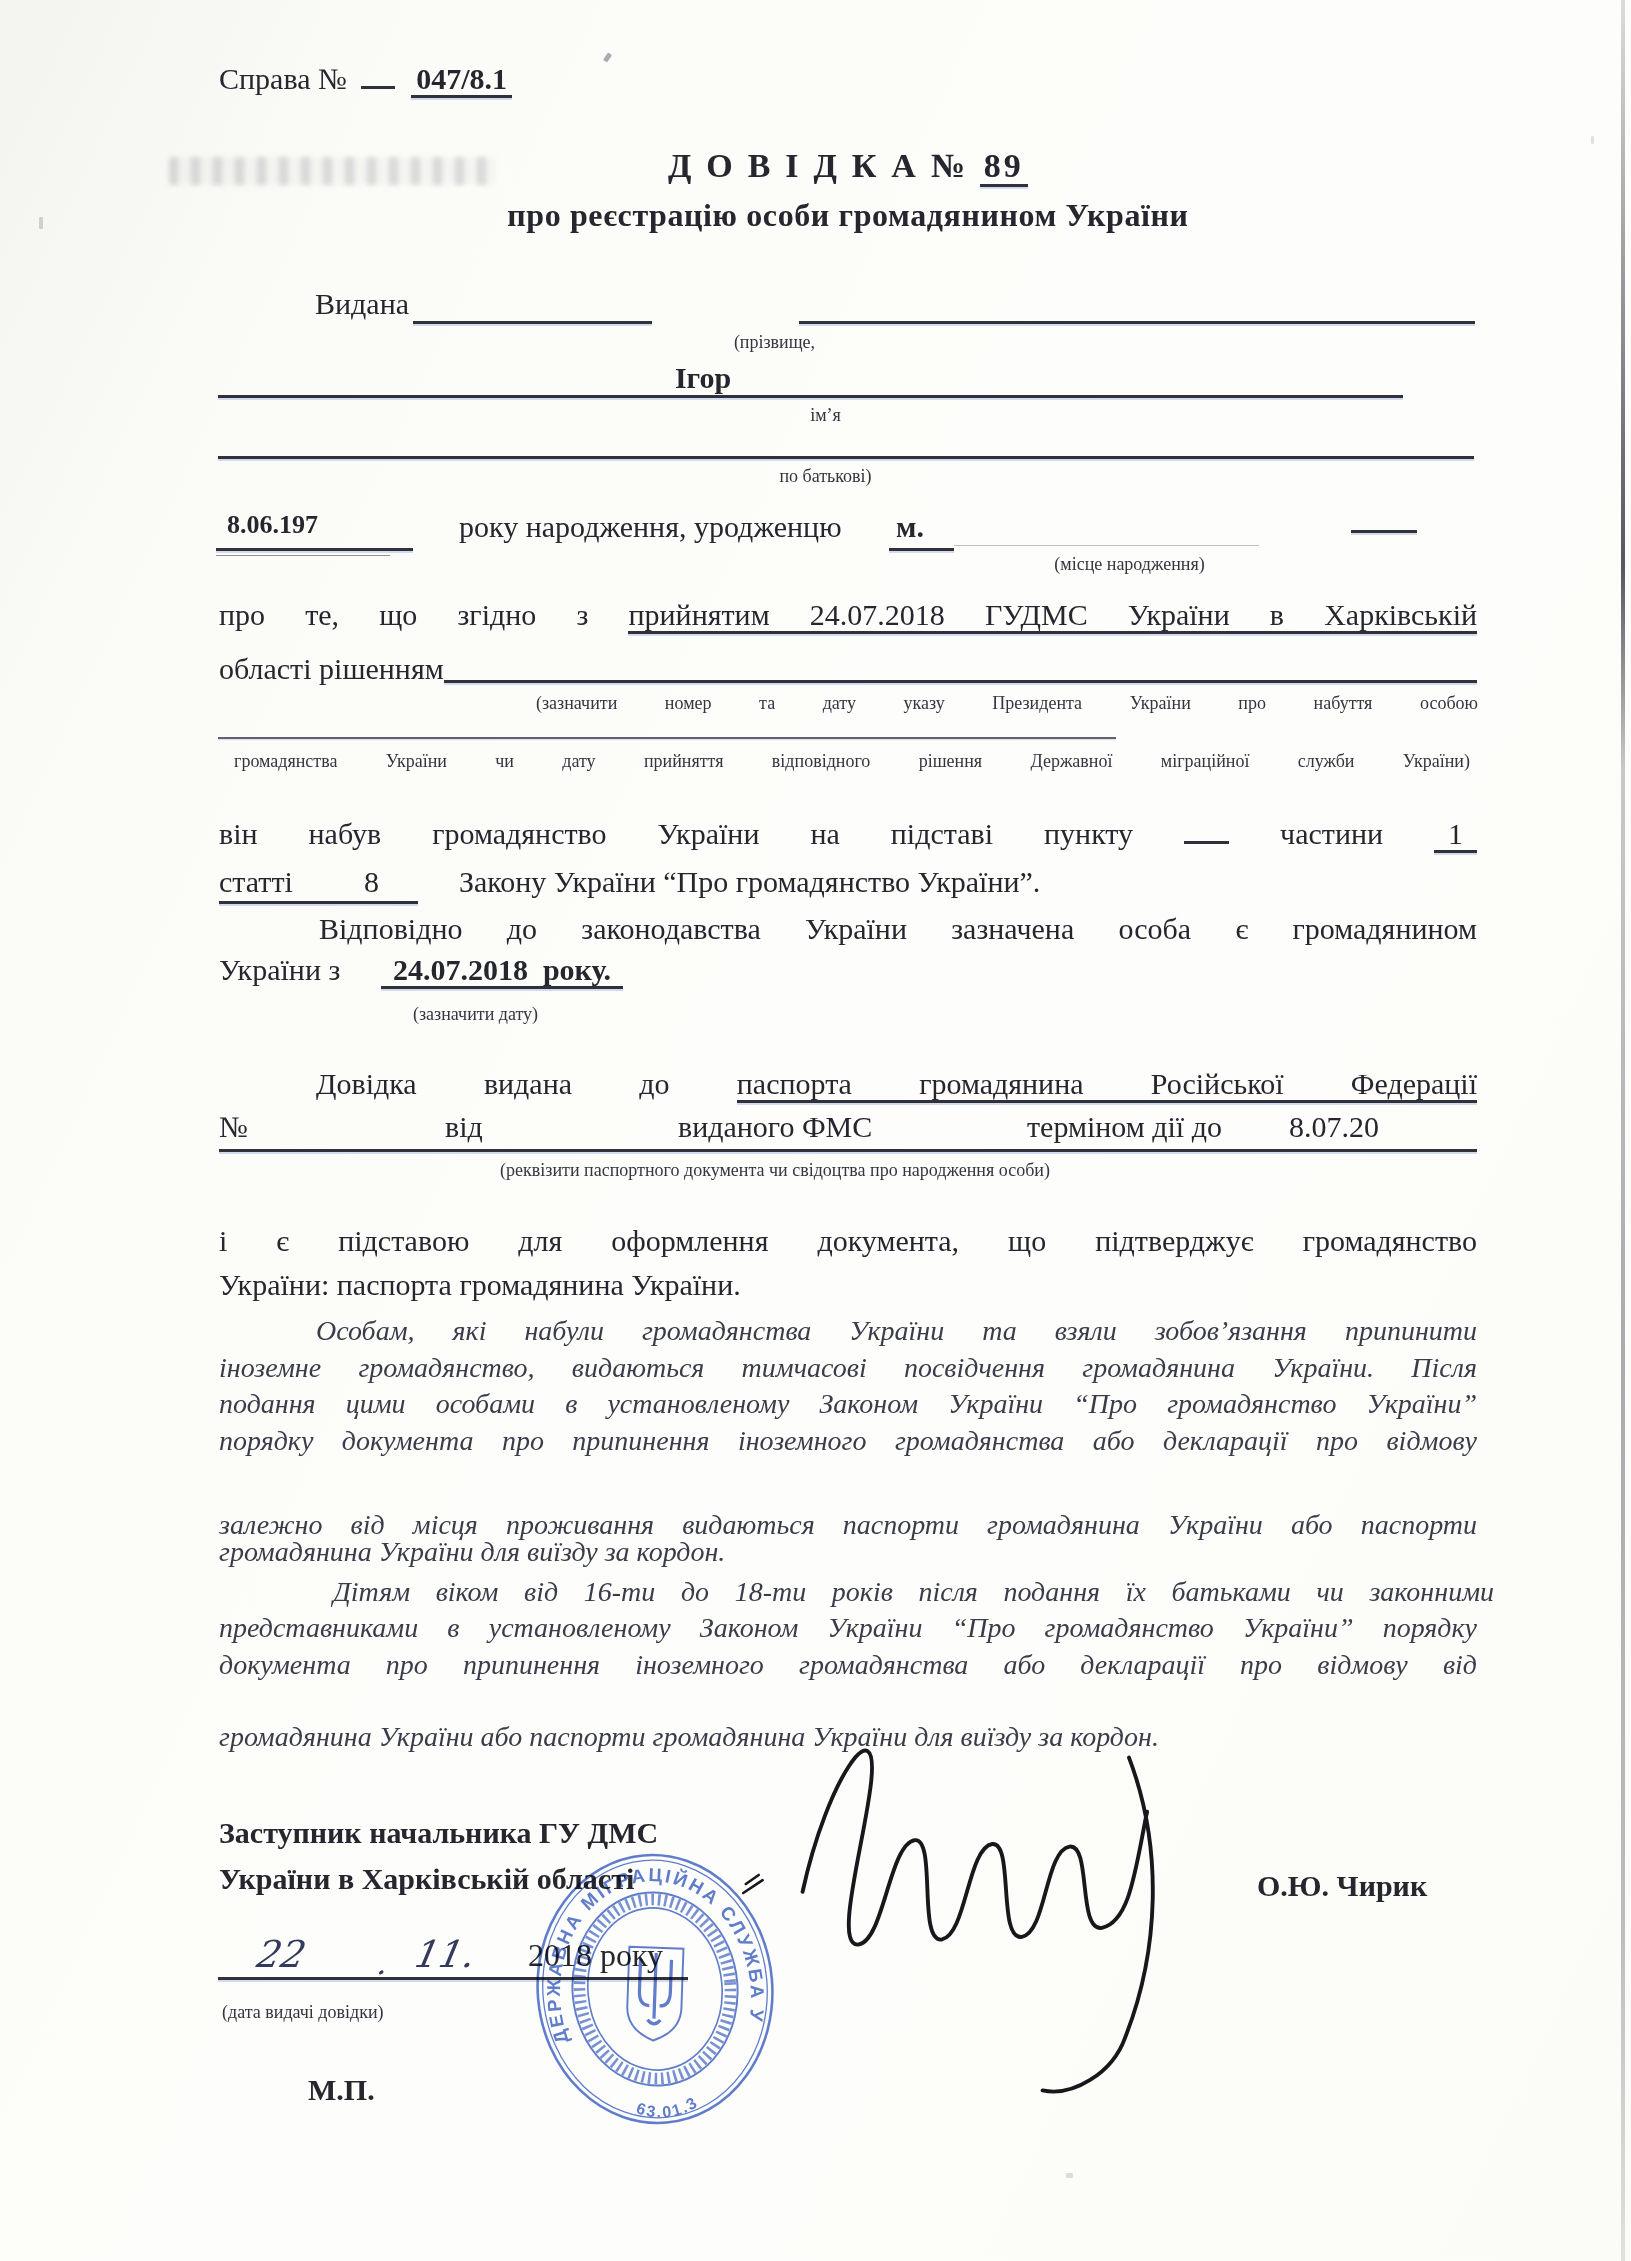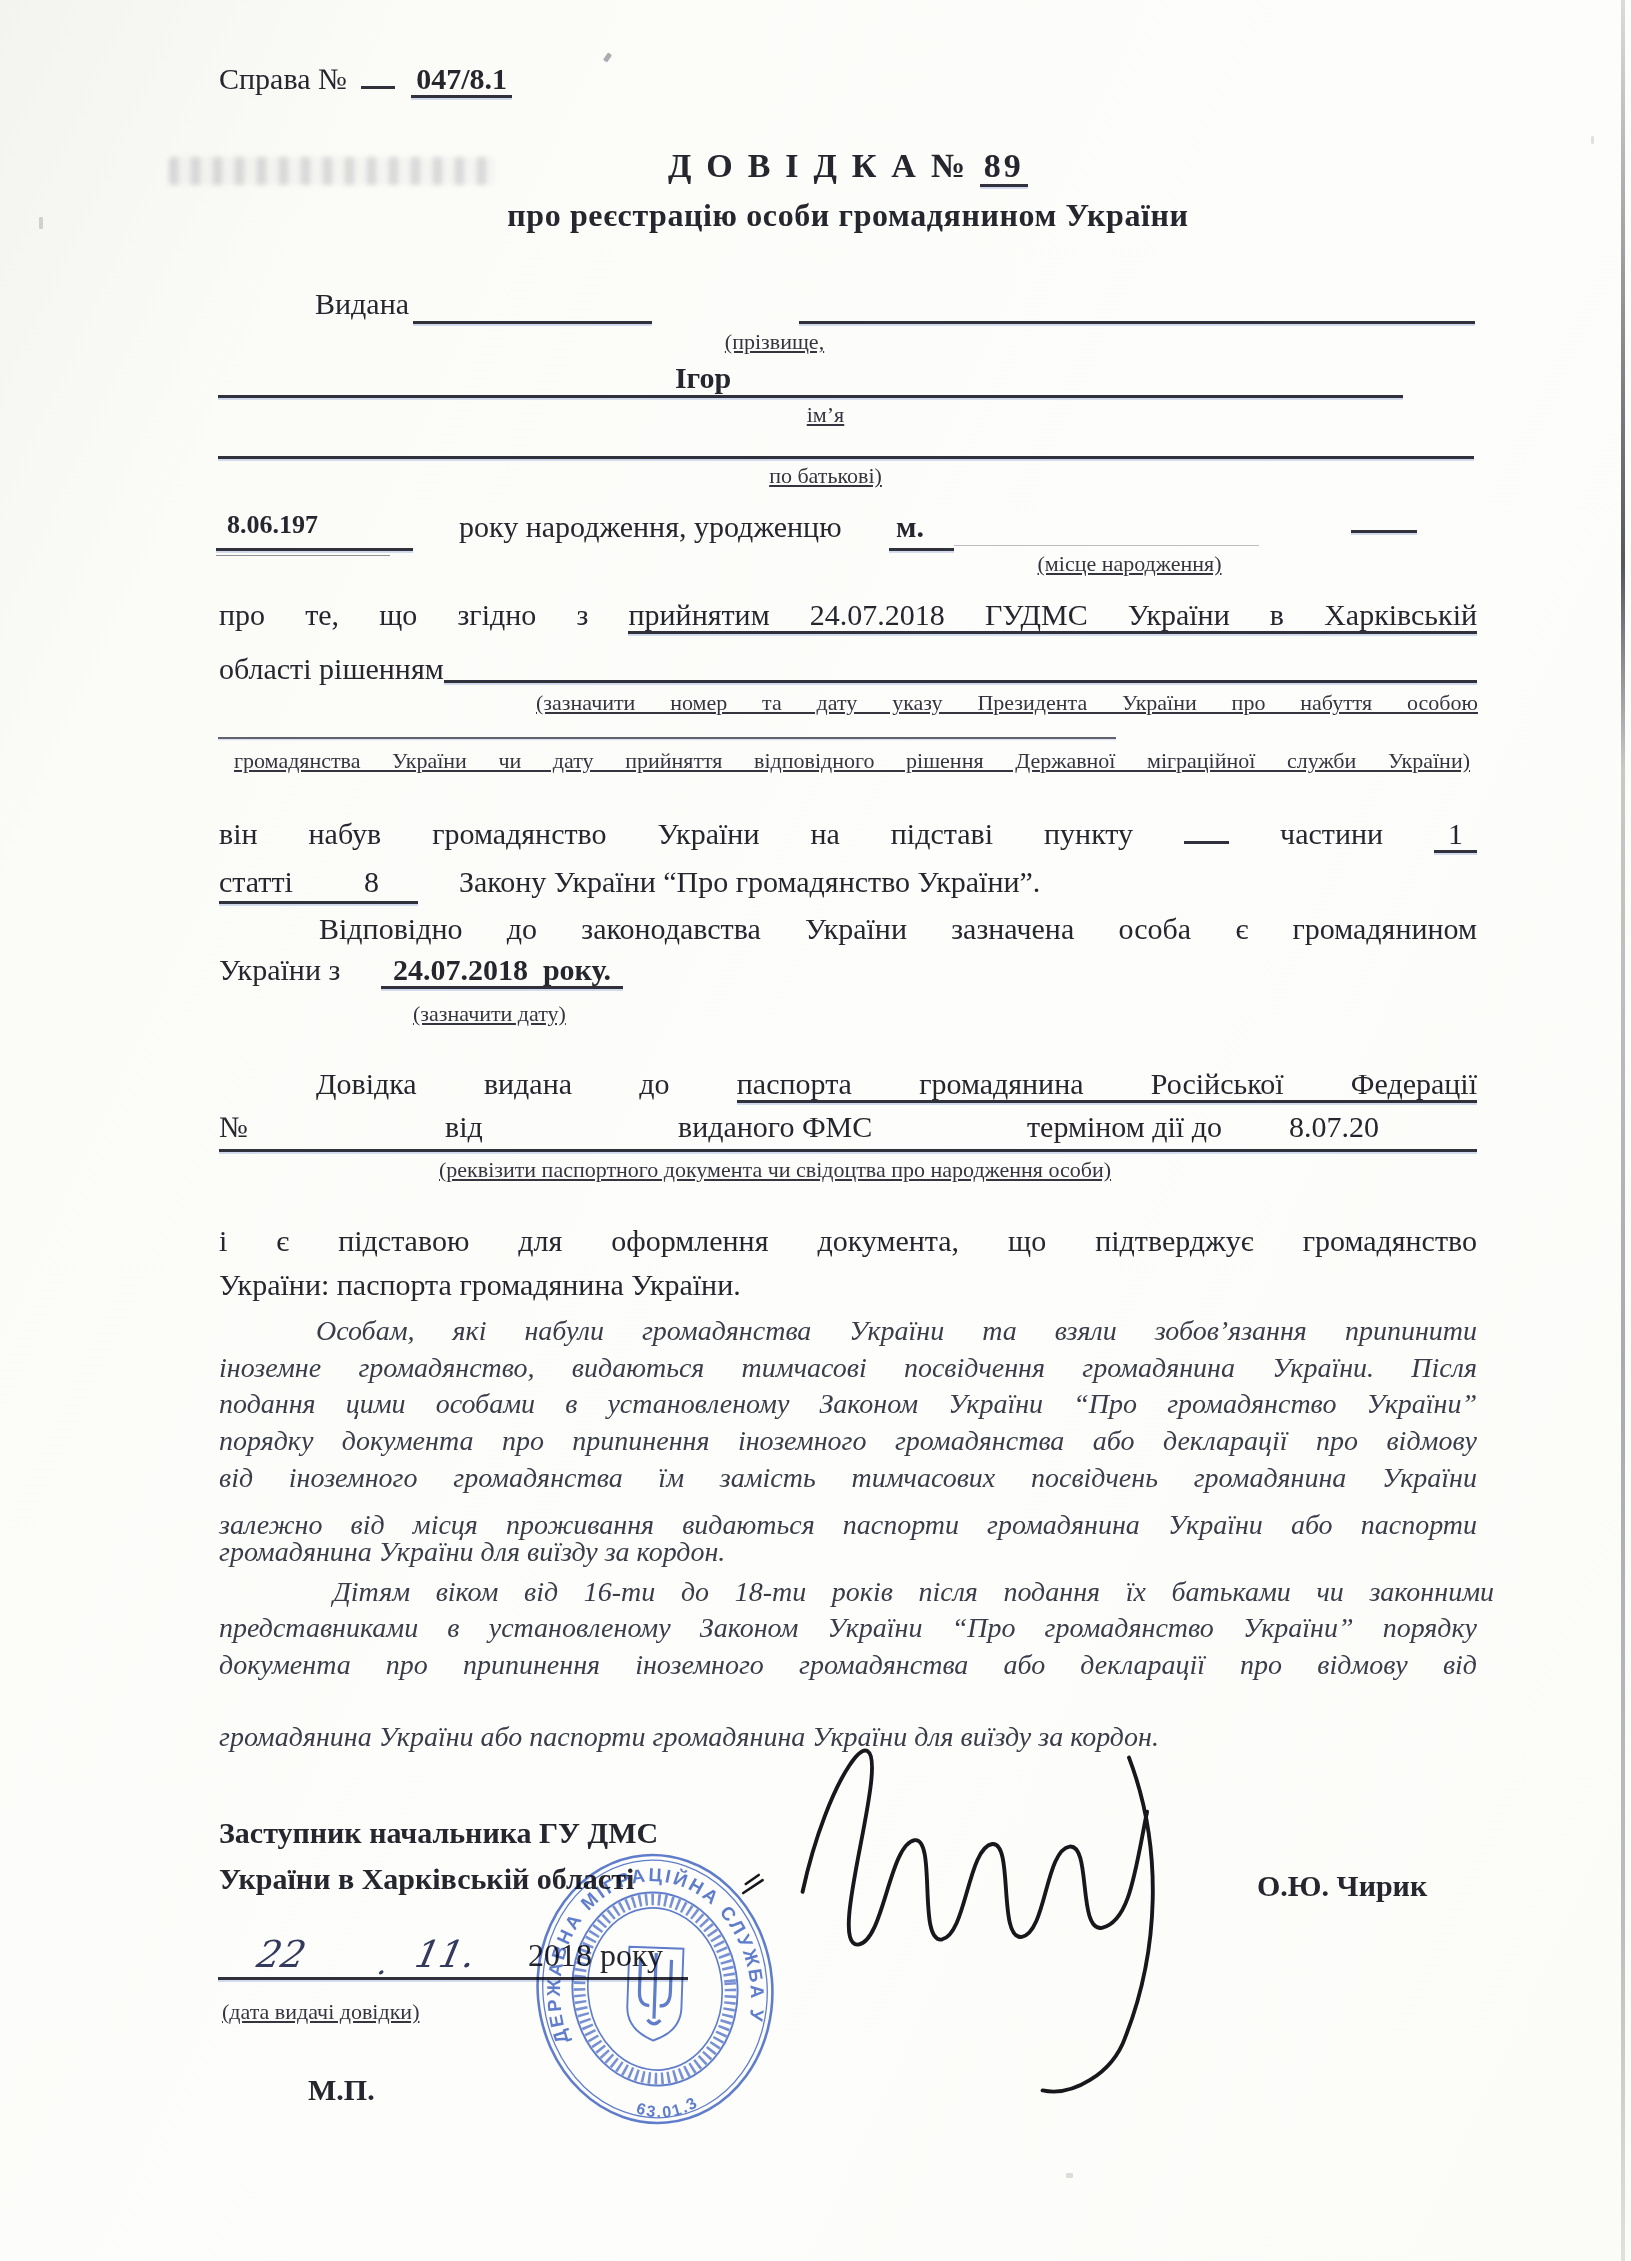--- a/index.html
+++ b/index.html
@@ -5,21 +5,21 @@
   html,body{margin:0;padding:0;background:#e9e9e6;}
   #page{
     position:relative;width:1631px;height:2261px;overflow:hidden;
     background:linear-gradient(115deg,#f3f3ef 0%,#fbfbf8 16%,#fdfdfb 55%,#fbfbf8 100%);
     font-family:"Liberation Serif","DejaVu Serif",serif;
     color:#25262e;
   }
   .abs{position:absolute;}
   .t{font-size:30px;line-height:39px;white-space:nowrap;}
   .b{font-weight:bold;}
-  .sm{font-size:22px;line-height:28px;color:#34353f;text-decoration:underline;}
+  .sm{font-size:18px;line-height:28px;color:#34353f;}
   .it{font-size:28px;line-height:34px;font-style:italic;color:#3a3d49;}
   .jl{text-align:justify;text-align-last:justify;white-space:normal;}
   .ctr{text-align:center;}
   .u{border-bottom:3.2px solid #30313a;box-shadow:0 1.9px 0 rgba(95,125,205,.28);}
   .ul{height:0;border-bottom:3.2px solid #30313a;box-shadow:0 1.9px 0 rgba(95,125,205,.28);}
   .ul.light{border-bottom:1.9px solid rgba(70,72,84,.35);box-shadow:none;}
   .ul.mid{border-bottom:2.6px solid rgba(58,60,72,.8);box-shadow:0 1.3px 0 rgba(95,125,205,.2);}
   .gap40{display:inline-block;width:26px;}
   .gap60{display:inline-block;width:39px;}
   .gap70{display:inline-block;width:45px;border-bottom:3.2px solid #30313a;height:26px;}
@@ -130,21 +130,20 @@
   </div>
   <div class="abs sm ctr" style="left:336px;top:1156px;width:878px;">(реквізити паспортного документа чи свідоцтва про народження особи)</div>
 
   <div class="abs t jl" style="left:219px;top:1221px;width:1258px;">і є підставою для оформлення документа, що підтверджує громадянство</div>
   <div class="abs t" style="left:219px;top:1265px;">України: паспорта громадянина України.</div>
 
   <div class="abs it jl" style="left:219px;top:1314px;width:1258px;text-indent:97px;">Особам, які набули громадянства України та  взяли зобов’язання припинити</div>
   <div class="abs it jl" style="left:219px;top:1351px;width:1258px;">іноземне громадянство, видаються тимчасові посвідчення громадянина України. Після</div>
   <div class="abs it jl" style="left:219px;top:1387px;width:1258px;">подання цими особами в установленому Законом України “Про громадянство України”</div>
   <div class="abs it jl" style="left:219px;top:1424px;width:1258px;">порядку документа про припинення іноземного громадянства або декларації про відмову</div>
-  <div class="abs it jl" style="left:219px;top:1461px;width:1258px;">від іноземного громадянства їм замість тимчасових посвідчень громадянина України</div>
   <div class="abs it jl" style="left:219px;top:1498px;width:1258px;margin-top:10px;">залежно від місця проживання видаються паспорти громадянина України або паспорти</div>
   <div class="abs it" style="left:219px;top:1535px;">громадянина України для виїзду за кордон.</div>
 
   <div class="abs it jl" style="left:236px;top:1575px;width:1258px;text-indent:97px;">Дітям віком від 16-ти до 18-ти років після подання їх батьками чи законними</div>
   <div class="abs it jl" style="left:219px;top:1611px;width:1258px;">представниками в установленому Законом України “Про громадянство України” порядку</div>
   <div class="abs it jl" style="left:219px;top:1648px;width:1258px;">документа про припинення іноземного громадянства або декларації про відмову від</div>
   <div class="abs it" style="left:219px;top:1720px;">громадянина України або паспорти громадянина України для виїзду за кордон.</div>
 
   <div class="abs t b" style="left:219px;top:1813px;">Заступник начальника ГУ ДМС</div>
   <div class="abs t b" style="left:219px;top:1859px;">України в Харківській області</div>

